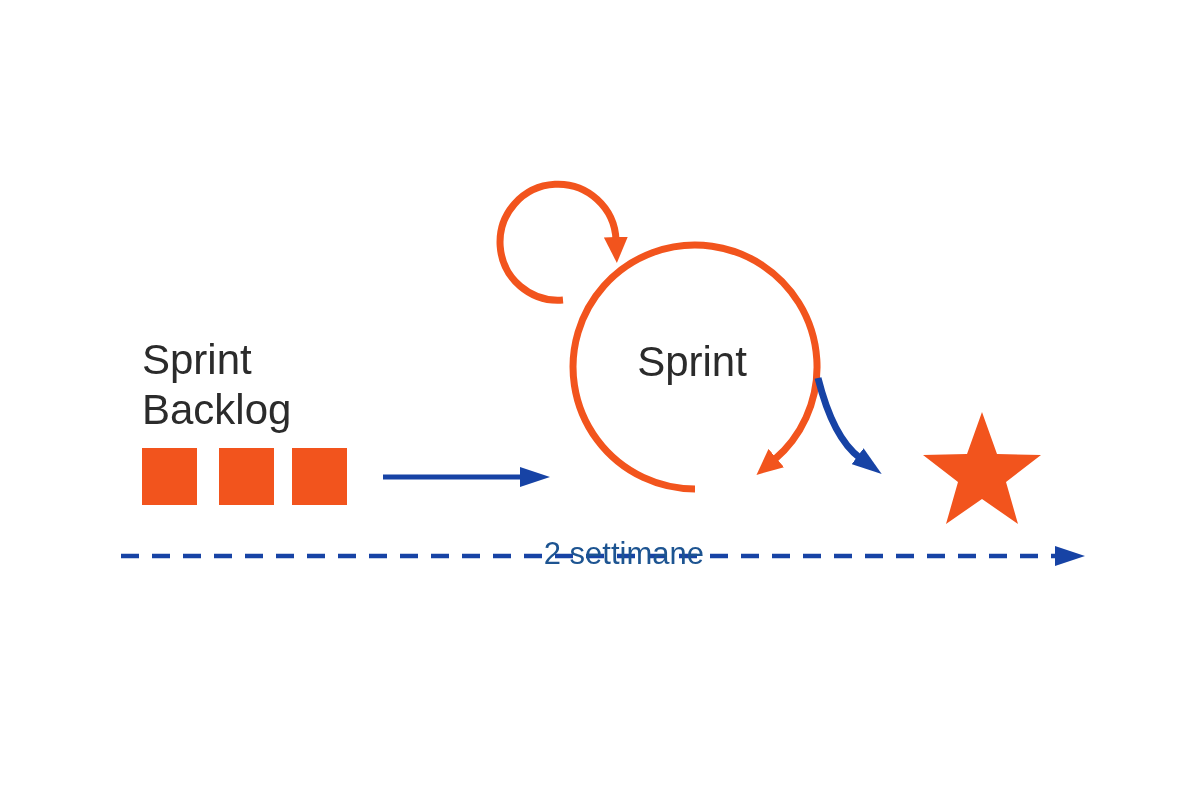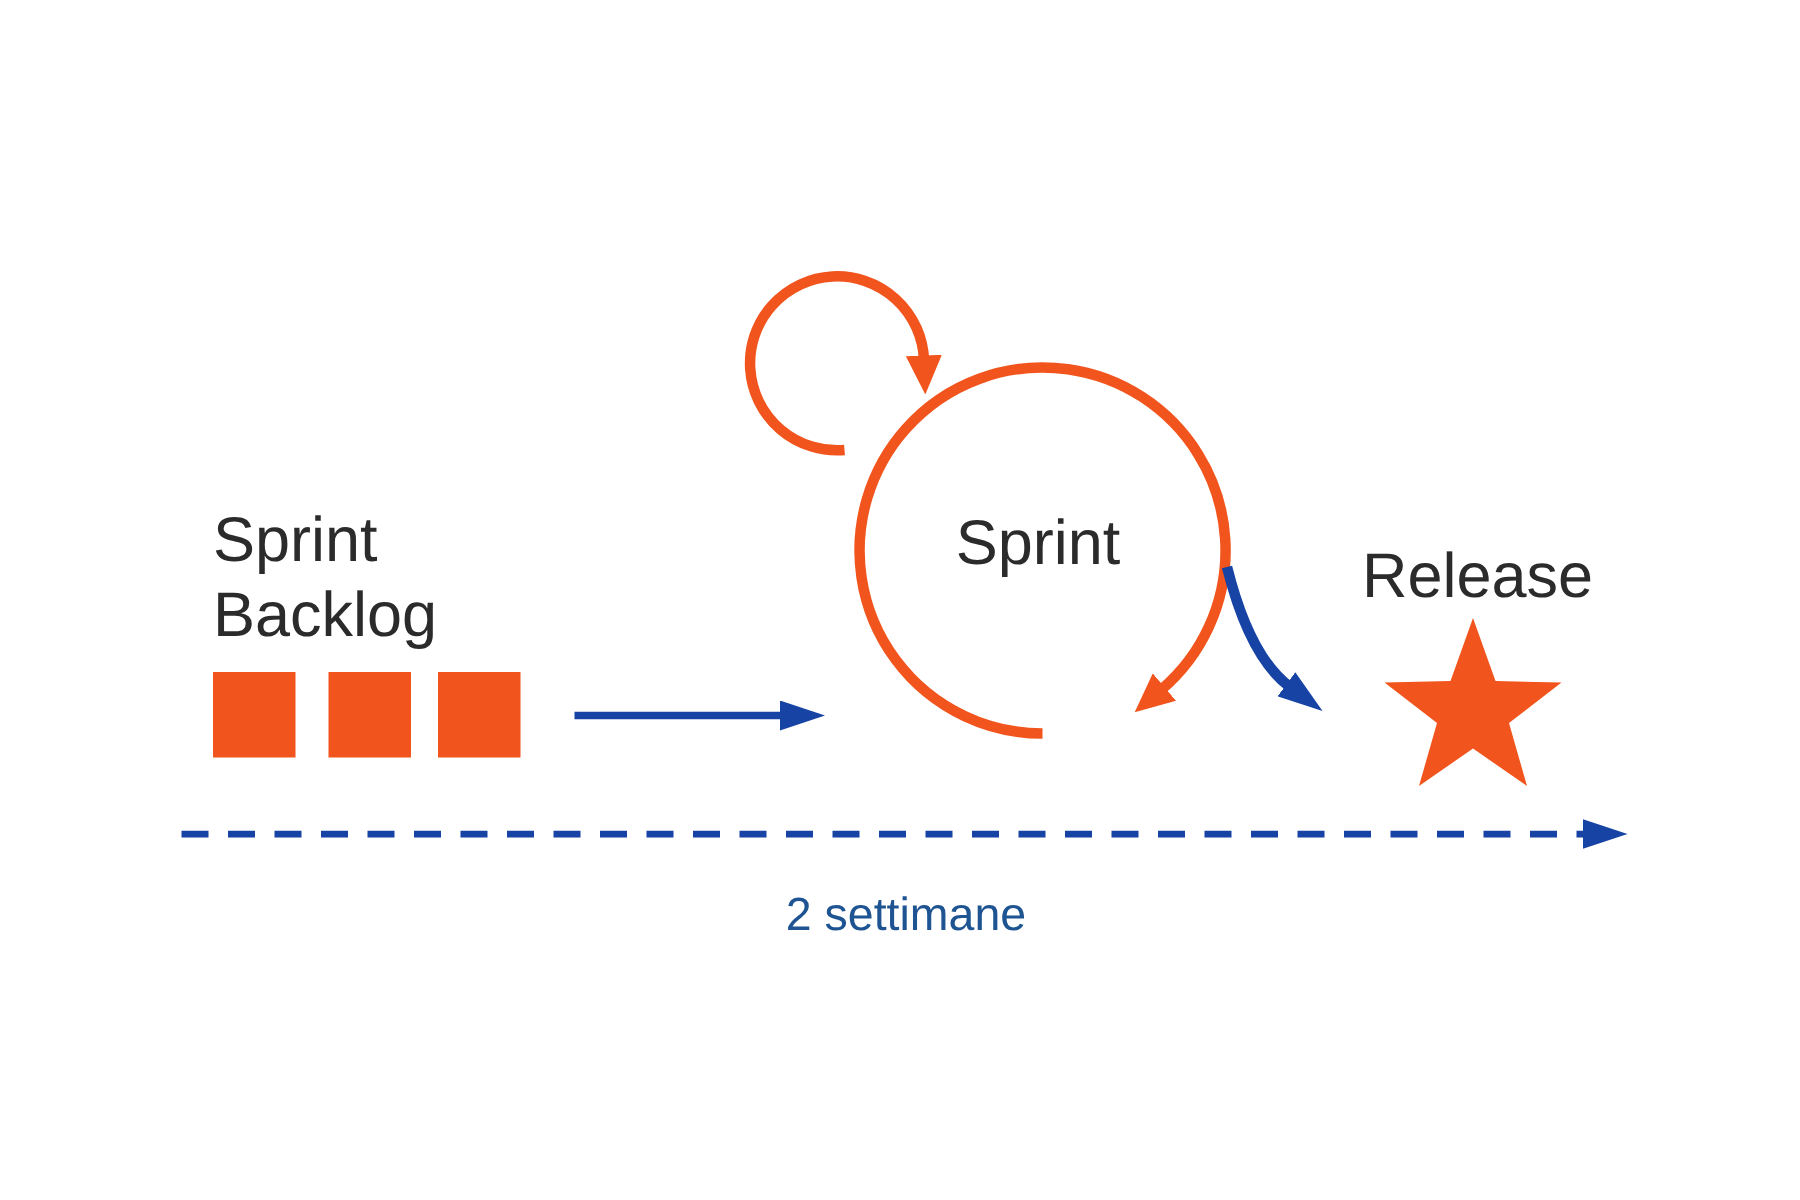--- a/index.html
+++ b/index.html
@@ -34,21 +34,21 @@
     line-height: 36px;
   }
   .centered {
     text-align: center;
     width: 200px;
   }
   .sprint-backlog-label { left: 142px; top: 335px; }
   .daily-scrum-label    { left: 317px; top: 200px; }
   .sprint-label         { left: 592px; top: 340px; line-height: 44px; }
   .release-label        { left: 885px; top: 362px; line-height: 44px; }
-  .duration-label       { left: 504px; top: 592px; color: var(--text-blue); }
+  .duration-label       { left: 504px; top: 536px; color: var(--text-blue); text-align: right; }
 
   .stroke-orange { stroke: var(--orange); fill: none; }
   .stroke-blue   { stroke: var(--blue);   fill: none; }
   .fill-orange   { fill: var(--orange); stroke: none; }
   .fill-blue     { fill: var(--blue);   stroke: none; }
 </style>
 </head>
 <body>
 
 <div class="canvas">
@@ -79,17 +79,16 @@
 
     <path d="M121,556 L1058,556" class="stroke-blue" stroke-width="4.5" stroke-dasharray="18 13" marker-end="url(#arrowBlue)"></path>
   </svg>
 
   <div class="label label-lg sprint-backlog-label">Sprint
 Backlog</div>
 
 
   <div class="label label-lg centered sprint-label">Sprint</div>
 
-  <div class="label label-lg centered release-label">Release</div>
 
   <div class="label label-md centered duration-label">2 settimane</div>
 
 </div>
 
 </body></html>

